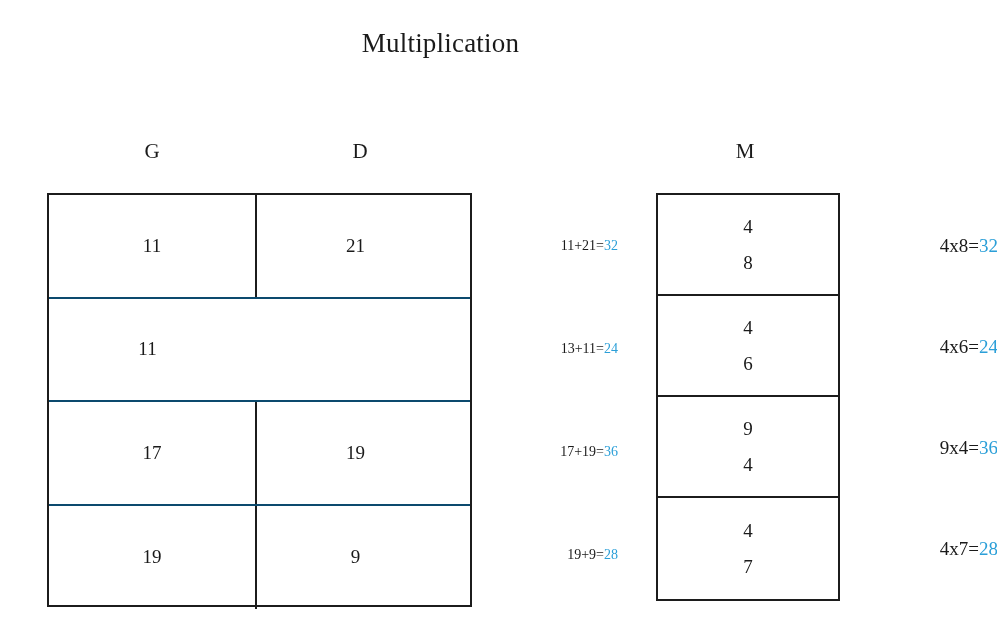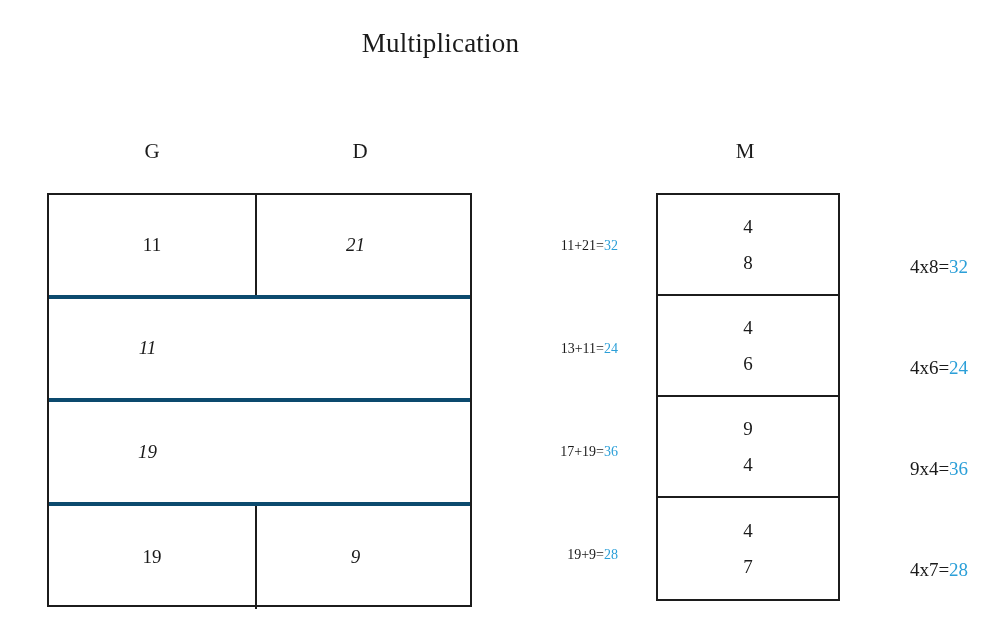--- a/index.html
+++ b/index.html
@@ -49,38 +49,37 @@
     top: 193px;
     width: 425px;
     height: 414px;
     border: 2px solid #1c1c1c;
     box-sizing: border-box;
   }
   .gd-row {
     display: flex;
     height: 103.5px;
     box-sizing: border-box;
-    border-bottom: 4px solid #0c4a6e;
+    border-bottom: 2px solid #0c4a6e;
   }
   .gd-row:last-child { border-bottom: none; }
   .gd-cell {
     box-sizing: border-box;
     display: flex;
     align-items: center;
     justify-content: center;
     font-size: 19px;
     color: #1a1a1a;
   }
   .gd-cell.left-col {
     width: 208px;
     border-right: 2px solid #1c1c1c;
   }
   .gd-cell.right-col {
     width: 197px;
-    font-style: italic;
   }
 
   
   .add-eq-layer {
     position: absolute;
     left: 470px;
     top: 193px;
     width: 152px;
     height: 414px;
   }
@@ -128,25 +127,24 @@
     position: absolute;
     left: 860px;
     top: 193px;
     width: 130px;
     height: 408px;
   }
   .mul-eq {
     position: absolute;
     left: 20px;
     width: 118px;
-    text-align: center;
+    text-align: right;
     font-size: 19px;
     line-height: 24px;
     white-space: nowrap;
-    margin-top: 21px;
   }
   .mul-eq.r0 { top: 41px; }
   .mul-eq.r1 { top: 142px; }
   .mul-eq.r2 { top: 243px; }
   .mul-eq.r3 { top: 344px; }
 
   .result { color: #2b9fd8; }
 </style>
 </head>
 <body>
@@ -159,20 +157,21 @@
 
 <div class="gd-table">
   <div class="gd-row">
     <div class="gd-cell left-col">11</div>
     <div class="gd-cell right-col">21</div>
   </div>
   <div class="gd-row">
     <div class="gd-cell right-col">11</div>
   </div>
   <div class="gd-row">
+    <div class="gd-cell left-col">17</div>
     <div class="gd-cell right-col">19</div>
   </div>
   <div class="gd-row">
     <div class="gd-cell left-col">19</div>
     <div class="gd-cell right-col">9</div>
   </div>
 </div>
 
 <div class="add-eq-layer">
   <div class="add-eq r0"><span>11+21=</span><span class="result">32</span></div>

